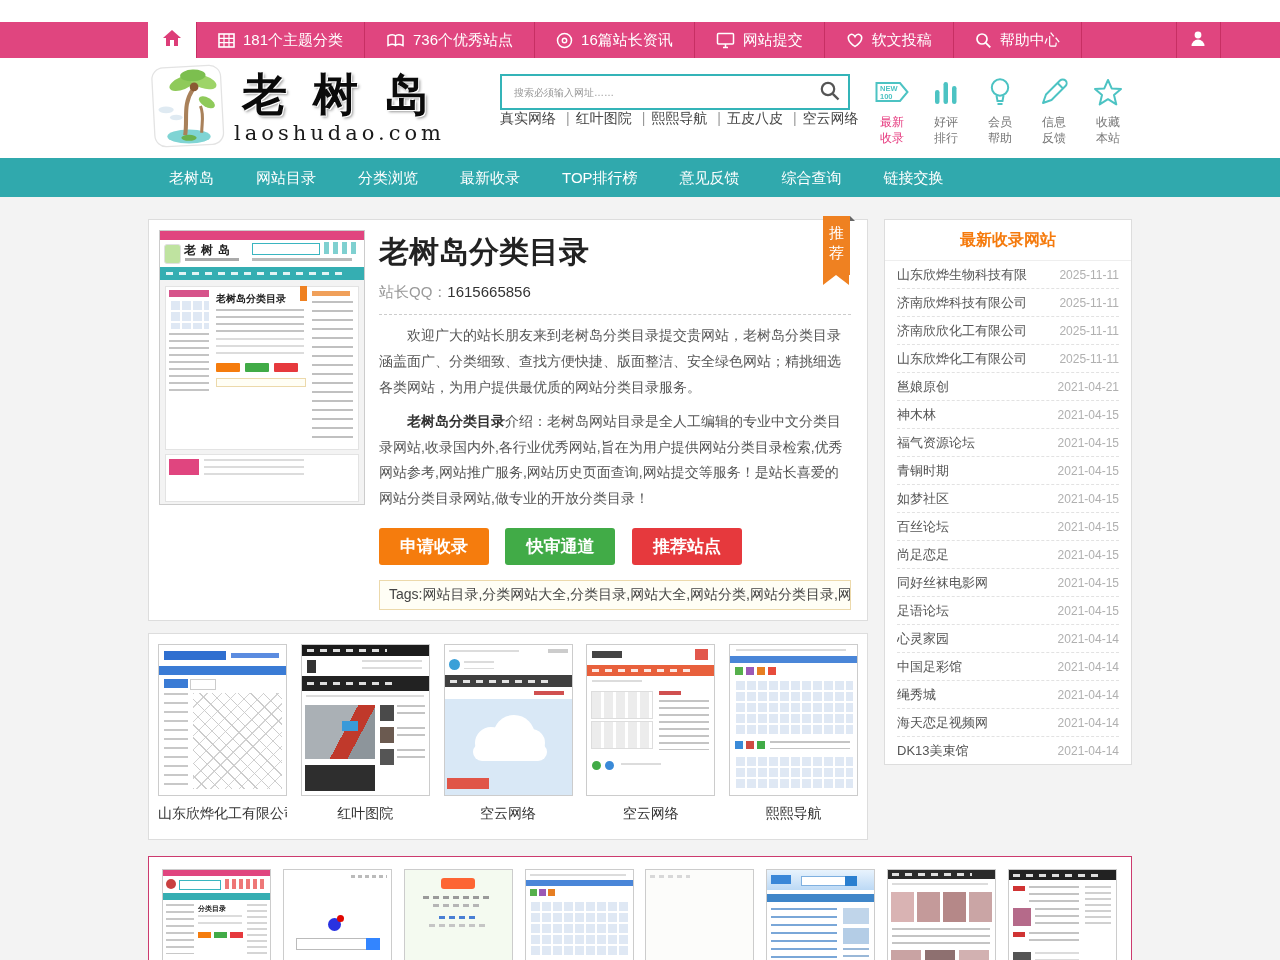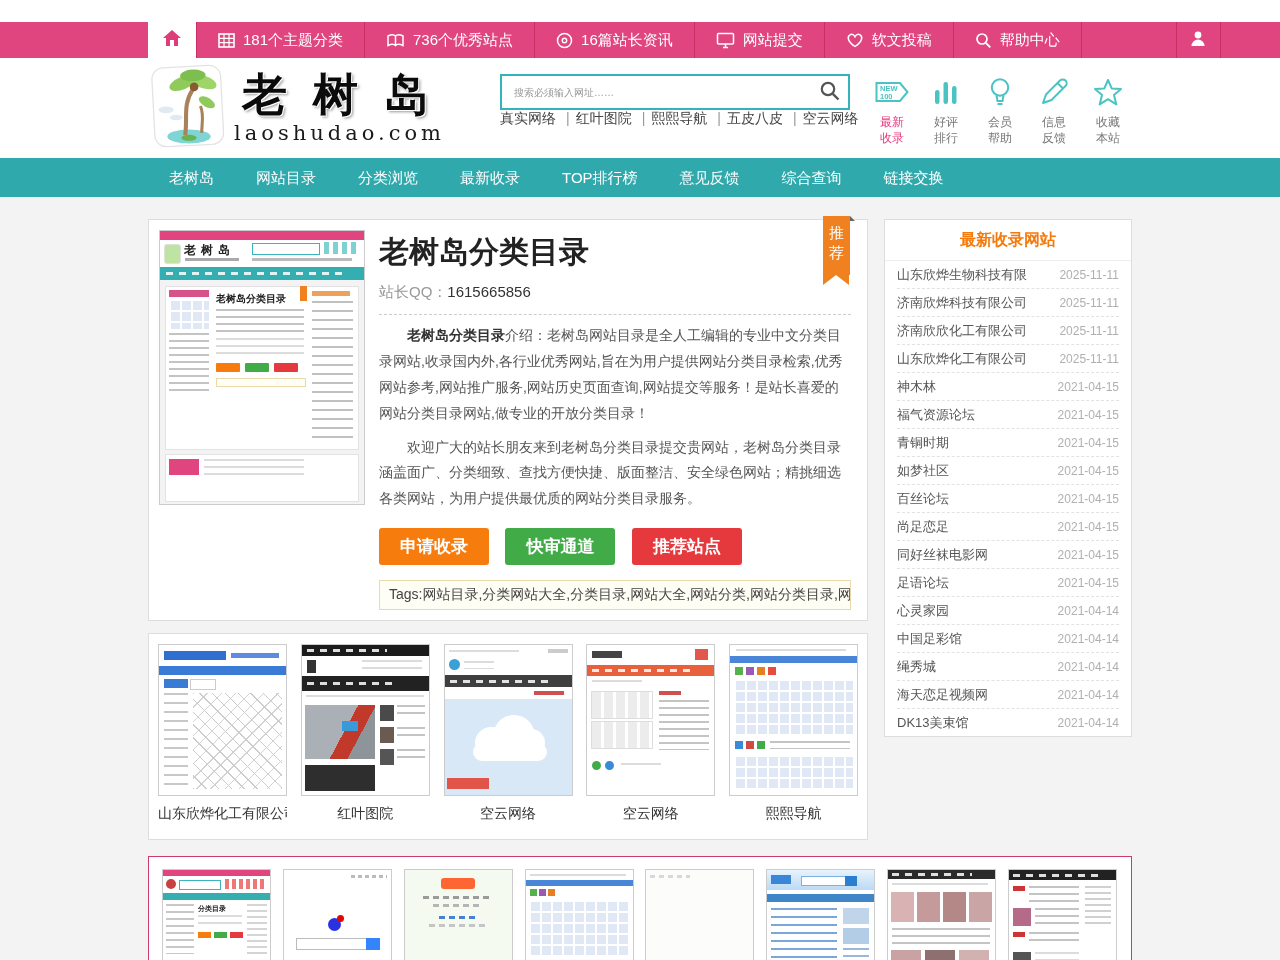--- a/index.html
+++ b/index.html
@@ -311,22 +311,22 @@
           <div class="b" style="left:9px;top:228px;width:30px;height:16px;background:#e0457f;"></div>
           <div class="b lines-lt" style="left:44px;top:228px;width:100px;height:16px;"></div>
         </div>
 
         <div class="main-info">
           <h1>老树岛分类目录</h1>
           <div class="qq-line">
             <span class="qq-label">站长QQ：</span><span class="qq-value">1615665856</span>
           </div>
           <div class="dash"></div>
+          <p class="para">欢迎广大的站长朋友来到老树岛分类目录提交贵网站，老树岛分类目录涵盖面广、分类细致、查找方便快捷、版面整洁、安全绿色网站；精挑细选各类网站，为用户提供最优质的网站分类目录服务。</p>
           <p class="para"><b>老树岛分类目录</b><span>介绍：老树岛网站目录是全人工编辑的专业中文分类目录网站,收录国内外,各行业优秀网站,旨在为用户提供网站分类目录检索,优秀网站参考,网站推广服务,网站历史页面查询,网站提交等服务！是站长喜爱的网站分类目录网站,做专业的开放分类目录！</span></p>
-          <p class="para">欢迎广大的站长朋友来到老树岛分类目录提交贵网站，老树岛分类目录涵盖面广、分类细致、查找方便快捷、版面整洁、安全绿色网站；精挑细选各类网站，为用户提供最优质的网站分类目录服务。</p>
           <div class="btn-row">
             <a class="btn btn-orange">申请收录</a>
             <a class="btn btn-green">快审通道</a>
             <a class="btn btn-red">推荐站点</a>
           </div>
           <div class="tags-box">Tags:网站目录,分类网站大全,分类目录,网站大全,网站分类,网站分类目录,网址导</div>
         </div>
       </div>
 
       <div class="featured-box">
@@ -435,20 +435,24 @@
           </div>
         <div class="sb-row">
             <span class="sb-name">济南欣欣化工有限公司</span>
             <span class="sb-date">2025-11-11</span>
           </div>
         <div class="sb-row">
             <span class="sb-name">山东欣烨化工有限公司</span>
             <span class="sb-date">2025-11-11</span>
           </div>
         <div class="sb-row">
+            <span class="sb-name">邕娘原创</span>
+            <span class="sb-date">2021-04-21</span>
+          </div>
+        <div class="sb-row">
             <span class="sb-name">神木林</span>
             <span class="sb-date">2021-04-15</span>
           </div>
         <div class="sb-row">
             <span class="sb-name">福气资源论坛</span>
             <span class="sb-date">2021-04-15</span>
           </div>
         <div class="sb-row">
             <span class="sb-name">青铜时期</span>
             <span class="sb-date">2021-04-15</span>

